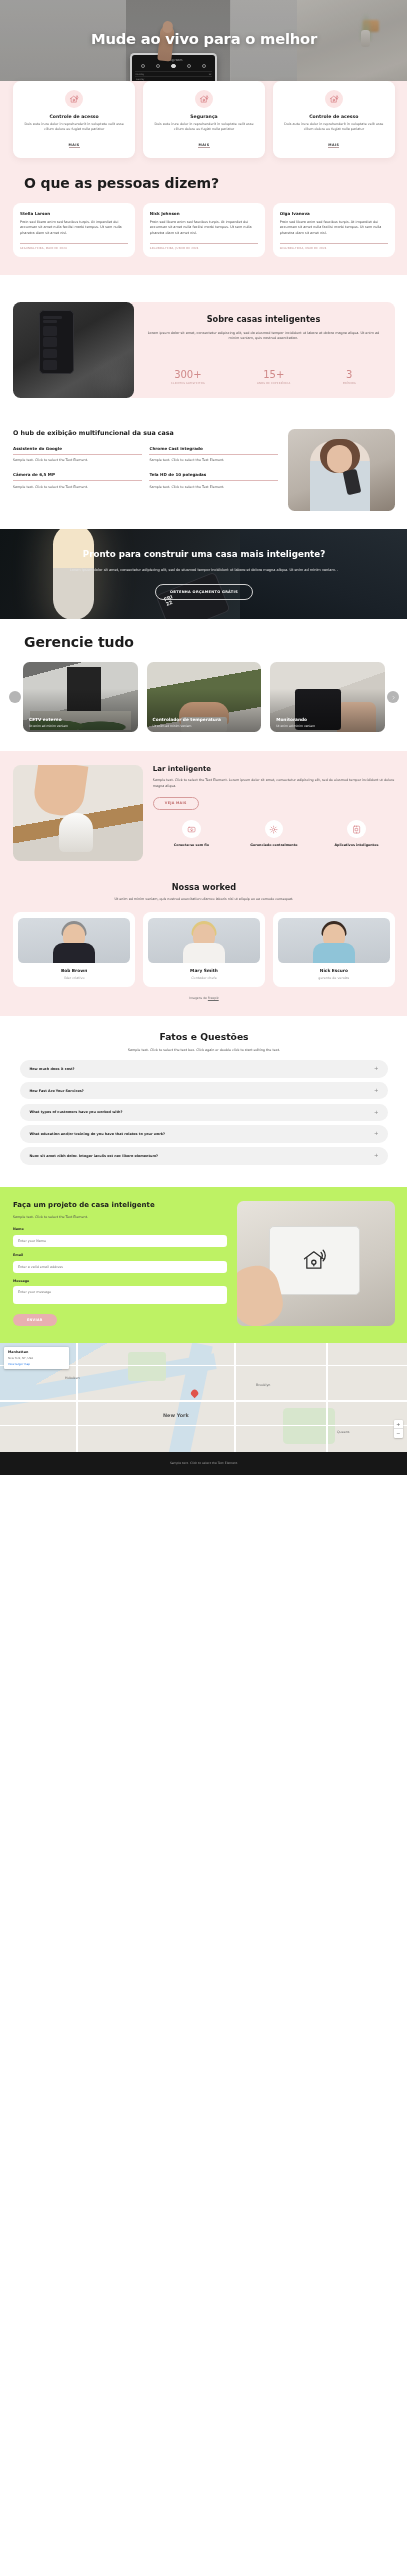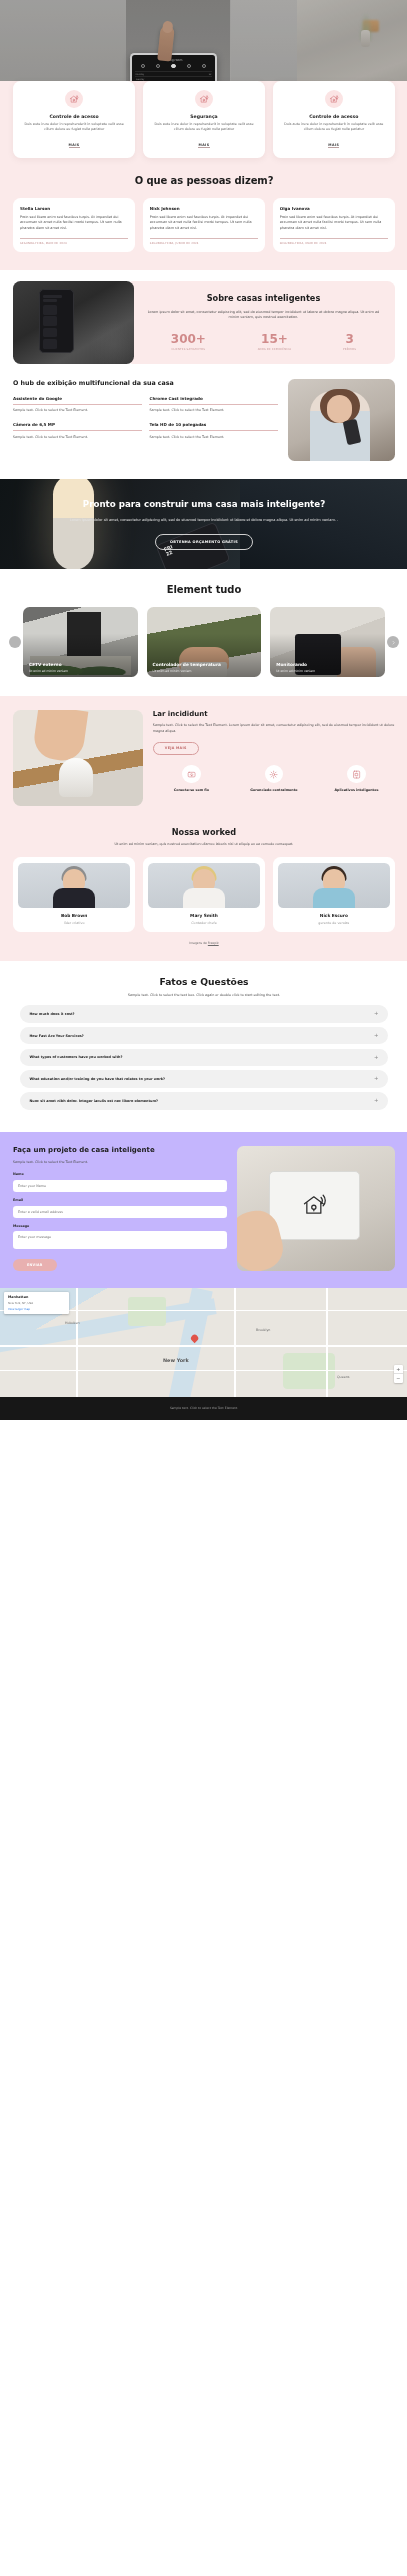--- a/index.html
+++ b/index.html
@@ -89,30 +89,30 @@
   .fcard .ico-wrap svg { width:10.3px; height:10.3px; }
   .fcard h3 { font-size:4.6px; font-weight:700; margin-bottom:3.8px; color:#1d1d1d; }
   .fcard p { font-size:3.3px; line-height:4.9px; color:#5d5d5d; margin-bottom:5.4px; }
   .fcard .more {
     font-size:3.3px; font-weight:600; letter-spacing:0.4px; color:#3a3a3a;
     border-bottom:0.5px solid #b9a0a0; padding-bottom:0.5px; display:inline-block;
   }
 
   
   .testi-band { background:#fbeaea; padding: 3.3px 0 18.5px; }
-  .sec-title { text-align:center; font-size:10px; font-weight:700; letter-spacing:-0.1px; }
+  .sec-title { text-align:left; font-size:14px; font-weight:700; letter-spacing:-0.1px;margin-left:24px; }
   .testi-grid { display:flex; gap:7.6px; padding: 12px 13px 0; }
   .tcard { flex:1; background:#fff; border-radius:7.6px; padding:7.6px 7px 6.5px; }
   .tcard h4 { font-size:4.1px; font-weight:700; margin-bottom:4.3px; }
   .tcard p { font-size:3.4px; line-height:5.4px; color:#4a4a4a; margin-bottom:6.5px; }
   .tcard .divider { height:0.5px; background:#d9b9b9; margin-bottom:3.8px; }
   .tcard .date { font-size:2.6px; letter-spacing:0.2px; color:#c08d8d; }
 
   
-  .about { display:flex; padding: 11px 13px; gap:0; align-items:stretch; }
+  .about { display:flex; padding: 27px 13px; gap:0; align-items:stretch; }
   .about .photo {
     width:121px; border-radius:7.6px; overflow:hidden; position:relative;
     background:linear-gradient(150deg,#3c3c3c,#2a2a2a 40%,#505050 70%,#3a3a3a);
     min-height:80px;
   }
   .about .photo .pm {
     position:absolute; left:26px; top:7.6px; width:35px; height:64px;
     background:#17171a; border-radius:4.9px; border:0.8px solid #303034;
     padding:3.3px 2.7px; color:#cfcfd4;
   }
@@ -123,21 +123,21 @@
   .about .photo .pm .tiles i{width:14px;height:9.8px;background:#232328;border-radius:1.6px;display:block;}
   .about .photo .glow{position:absolute;right:-5.4px;bottom:-5.4px;width:49px;height:49px;border-radius:50%;
     background:radial-gradient(circle,#6a6a6a44,transparent 70%);}
   .about .panel {
     flex:1; background:#fbeaea; border-radius:7.6px; margin-left:-7.6px;
     padding: 12px 13px 12px 18.5px; text-align:center;
   }
   .about .panel h2 { font-size:8.2px; font-weight:700; line-height:10.3px; margin-bottom:6.5px; }
   .about .panel p.lead { font-size:3.4px; line-height:5.4px; color:#4d4d4d; margin-bottom:11px; }
   .stats { display:flex; justify-content:space-around; }
-  .stat .num { font-size:12px; font-weight:700; color:#d08a8a; margin-bottom:2.2px; }
+  .stat .num { font-size:10px; font-weight:400; color:#d08a8a; margin-bottom:2.2px;margin-top:16px; }
   .stat .lbl { font-size:2.6px; letter-spacing:0.2px; color:#c79a9a; line-height:3.8px; }
 
   
   .hub { display:flex; gap:9.8px; padding: 4.3px 13px 18.5px; }
   .hub .left { flex:1.12; }
   .hub h2 { font-size:6.3px; font-weight:700; line-height:8.2px; margin-bottom:8.7px; }
   .hub .grid { display:grid; grid-template-columns:1fr 1fr; gap:8.7px 7.6px; }
   .hub .item h5 { font-size:4.1px; font-weight:700; margin-bottom:3.3px; }
   .hub .item .ln { height:0.5px; background:#dfb9b9; margin-bottom:3.8px; }
   .hub .item p { font-size:3.3px; line-height:4.9px; color:#555; }
@@ -254,21 +254,21 @@
   .faq h2 { text-align:center; font-size:9.2px; font-weight:700; margin-bottom:5.4px; }
   .faq p.lead { text-align:center; font-size:3.3px; color:#4d4d4d; margin-bottom:8.7px; }
   .acc {
     background:#f1f1f1; border-radius:11px; padding:6px 9.8px; margin-bottom:4.3px;
     display:flex; align-items:center; justify-content:space-between;
   }
   .acc span.q { font-size:3.4px; font-weight:700; color:#1d1d1d; }
   .acc span.plus { font-size:5.4px; color:#8a8a8a; line-height:5.4px; }
 
   
-  .contact { background:#c4b5fd; padding: 14px 13px 16.3px; display:flex; gap:9.8px; }
+  .contact { background:#bef264; padding: 14px 13px 16.3px; display:flex; gap:9.8px; }
   .contact .left { flex:1; }
   .contact h2 { font-size:7px; font-weight:700; line-height:9.2px; margin-bottom:4.3px; }
   .contact p.lead { font-size:3.3px; color:#4d4d4d; margin-bottom:8.7px; }
   .field { margin-bottom:6px; }
   .field label { display:block; font-size:3.3px; font-weight:700; margin-bottom:2.7px; color:#2a2a2a; }
   .field input, .field textarea {
     width:100%; background:#fff; border:none; border-radius:3.3px; padding:4.3px 4.9px;
     font-size:3.3px; color:#9a9a9a; font-family:"DejaVu Sans","Liberation Sans",sans-serif;
   }
   .field textarea { height:17.4px; resize:none; }
@@ -362,20 +362,21 @@
             </div>
           <div>
               <span>Wednesday</span>
               <span></span>
             </div>
         </div>
       </div>
     </div>
     <div class="finger"></div>
     <div class="hero-overlay"></div>
+    <h1>Mude ao vivo para o melhor</h1>
   </div>
 
   <div class="features-band">
     <div class="features">
 
       <div class="fcard">
         <div class="ico-wrap">
           <svg viewBox="0 0 24 24" fill="none" stroke="#d4757a" stroke-width="1.4" stroke-linecap="round" stroke-linejoin="round">
             <path d="M3 11l8-6 8 6"></path>
               <path d="M5 10v9h12v-9"></path>
@@ -525,21 +526,21 @@
       </div>
     </div>
     <div class="cta-inner">
       <h2>Pronto para construir uma casa mais inteligente?</h2>
       <p>Lorem ipsum dolor sit amet, consectetur adipiscing elit, sed do eiusmod tempor incididunt ut labore et dolore magna aliqua. Ut enim ad minim veniam. .</p>
       <span class="btn">OBTENHA ORÇAMENTO GRÁTIS</span>
     </div>
   </div>
 
   <div class="manage">
-    <div class="sec-title">Element tudo</div>
+    <div class="sec-title">Gerencie tudo</div>
     <div class="carousel">
       <div class="arrow prev" style="font-size:0">chevron-left-icon</div>
 
       <div class="mcard c1">
         <div class="bg"></div>
         <div class="door"></div>
         <div class="plants"></div>
         <div class="shade"></div>
         <div class="cap">
           <h5>CFTV externo</h5>
@@ -576,21 +577,21 @@
       </div>
     </div>
   </div>
 
   <div class="smart">
     <div class="photo">
       <div class="arm"></div>
       <div class="dev"></div>
     </div>
     <div class="right">
-      <h2>Lar incididunt</h2>
+      <h2>Lar inteligente</h2>
       <p class="lead">Sample text. Click to select the Text Element. Lorem ipsum dolor sit amet, consectetur adipiscing elit, sed do eiusmod tempor incididunt ut dolore magna aliqua.</p>
       <span class="btn">VEJA MAIS</span>
       <div class="iconrow">
         <div class="i">
           <div class="circ">
             <svg viewBox="0 0 24 24" fill="none" stroke="#d4757a" stroke-width="1.5" stroke-linecap="round" stroke-linejoin="round">
               <rect x="3" y="6" width="18" height="12" rx="2.5"></rect>
                 <path d="M8 11.5a5.5 5.5 0 0 1 8 0"></path>
                 <circle cx="12" cy="14.5" r="1"></circle>
             </svg>

